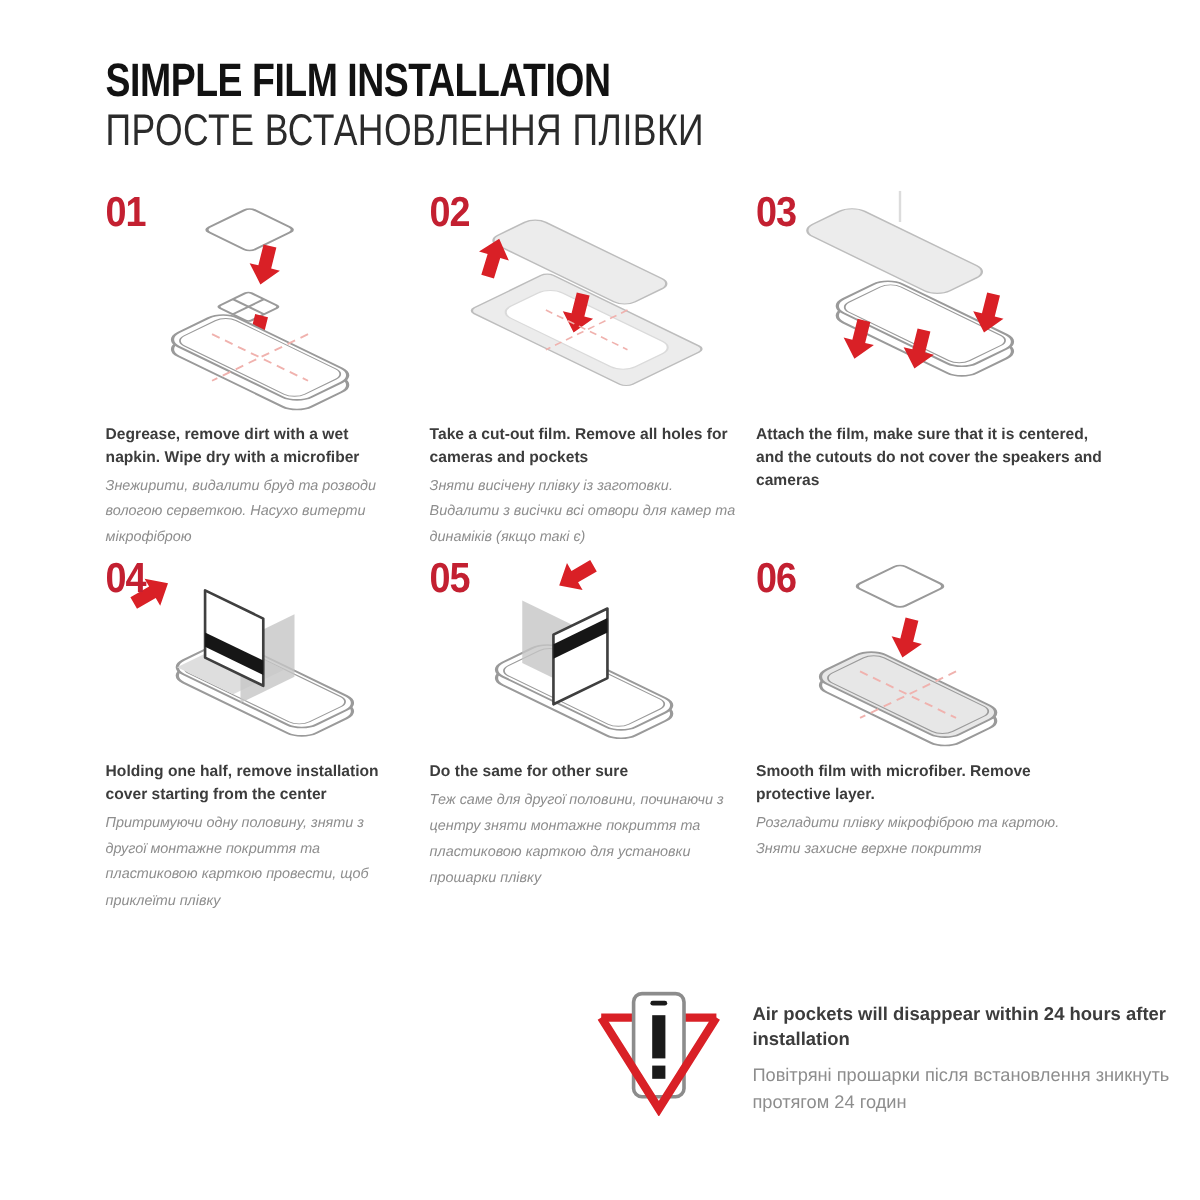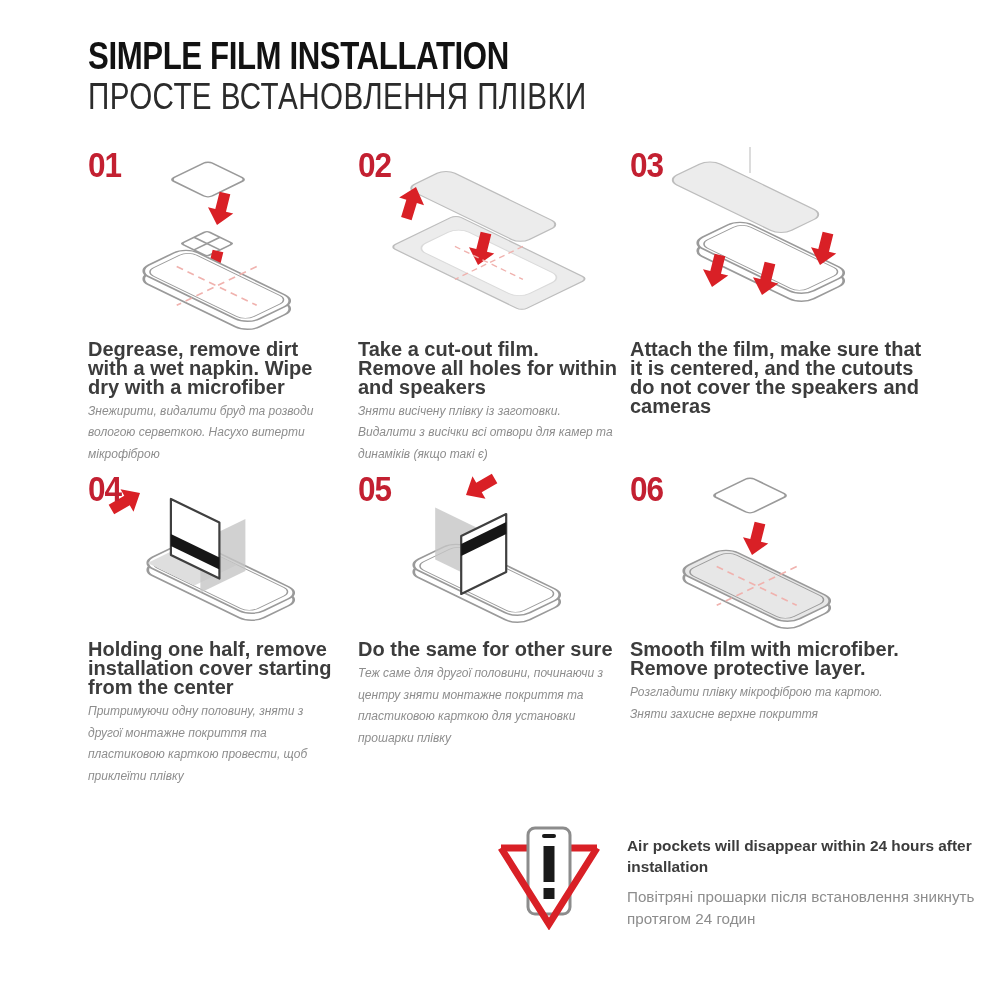--- a/index.html
+++ b/index.html
@@ -3,31 +3,31 @@
 <meta charset="utf-8">
 <style>
   :root{
     --accent-red:#c32031; --arrow-red:#d92026; --text-dark:#3c3c3c; --text-gray:#8d8d8d;
     --line-gray:#9a9a9a; --mark-pink:#f0b2ae;
   }
   *{box-sizing:border-box;margin:0;padding:0}
   html,body{background:#fff}
   body{font-family:"Liberation Sans",sans-serif;}
   .page{position:relative;width:1000px;height:1000px;background:#fff;overflow:hidden}
-  .content{padding:36px 0 0 88px}
+  .content{padding:48px 0 0 88px}
   .title-en{font-size:39px;font-weight:800;color:#121212;letter-spacing:-.5px;
             transform:scaleX(.8);transform-origin:left top;line-height:1.0;white-space:nowrap}
   .title-ua{font-size:37px;font-weight:400;color:#2b2b2b;letter-spacing:.5px;
             transform:scaleX(.8);transform-origin:left top;line-height:1.05;margin-top:3px;white-space:nowrap}
   .steps{display:grid;grid-template-columns:270px 272px 298px;grid-row-gap:6px;margin-top:30px}
   .cell{position:relative}
   .step-num{position:absolute;top:0;left:0;font-size:35px;font-weight:800;color:var(--accent-red);
             letter-spacing:-1px;transform:scaleX(.9);transform-origin:left top;line-height:1}
   .illo{display:block}
-  .en{font-size:20px;font-weight:700;color:var(--text-dark);line-height:19px;margin-top:7px}
+  .en{font-size:13px;font-weight:700;color:var(--text-dark);line-height:19px;margin-top:7px}
   .ua{font-size:12px;font-style:italic;color:var(--text-gray);line-height:21.5px;margin-top:4px}
   .cell:nth-child(3n+1) .en,.cell:nth-child(3n+1) .ua{max-width:248px}
   .cell:nth-child(3n+2) .en,.cell:nth-child(3n+2) .ua{max-width:262px}
   .cell:nth-child(3n)   .en,.cell:nth-child(3n)   .ua{max-width:292px}
   .warning{position:absolute;left:497px;top:826px;display:flex;align-items:center}
   .warning-text{margin-left:26px;max-width:360px;padding-top:8px}
   .warning-en{font-size:15.4px;font-weight:700;color:var(--text-dark);line-height:21px}
   .warning-ua{font-size:15.2px;color:var(--text-gray);line-height:22px;margin-top:9px}
   
   use.ln{fill:#fff;stroke:var(--line-gray);stroke-width:2.2}
@@ -99,21 +99,21 @@
             <rect class="film" width="132" height="46" rx="10"></rect>
           </g>
           <use href="#arr" class="arrow" transform="translate(58,40) rotate(197)"></use>
           <g transform="matrix(0.866,0.42,-0.866,0.42,98,68)">
             <rect class="film" width="152" height="76" rx="6"></rect>
             <rect class="hole" x="16" y="13" width="120" height="50" rx="12"></rect>
           </g>
           <use href="#arr" class="arrow" transform="translate(120,118) rotate(14)"></use>
           <use href="#cross" class="mark" transform="translate(130.9,115.9) scale(0.85)"></use>
         </svg>
-        <p class="en">Take a cut-out film. Remove all holes for within and speakers</p>
+        <p class="en">Take a cut-out film. Remove all holes for cameras and pockets</p>
         <p class="ua">Зняти висічену плівку із заготовки. Видалити з висічки всі отвори для камер та динаміків (якщо такі є)</p>
       </div>
 
       <div class="cell">
         <div class="step-num">03</div>
         <svg class="illo" width="240" height="186" viewBox="0 0 240 186">
           <line class="ghost" x1="120" y1="0" x2="120" y2="26"></line>
           <g transform="matrix(0.866,0.42,-0.866,0.42,80,12)">
             <rect class="film" width="132" height="50" rx="12"></rect>
           </g>

